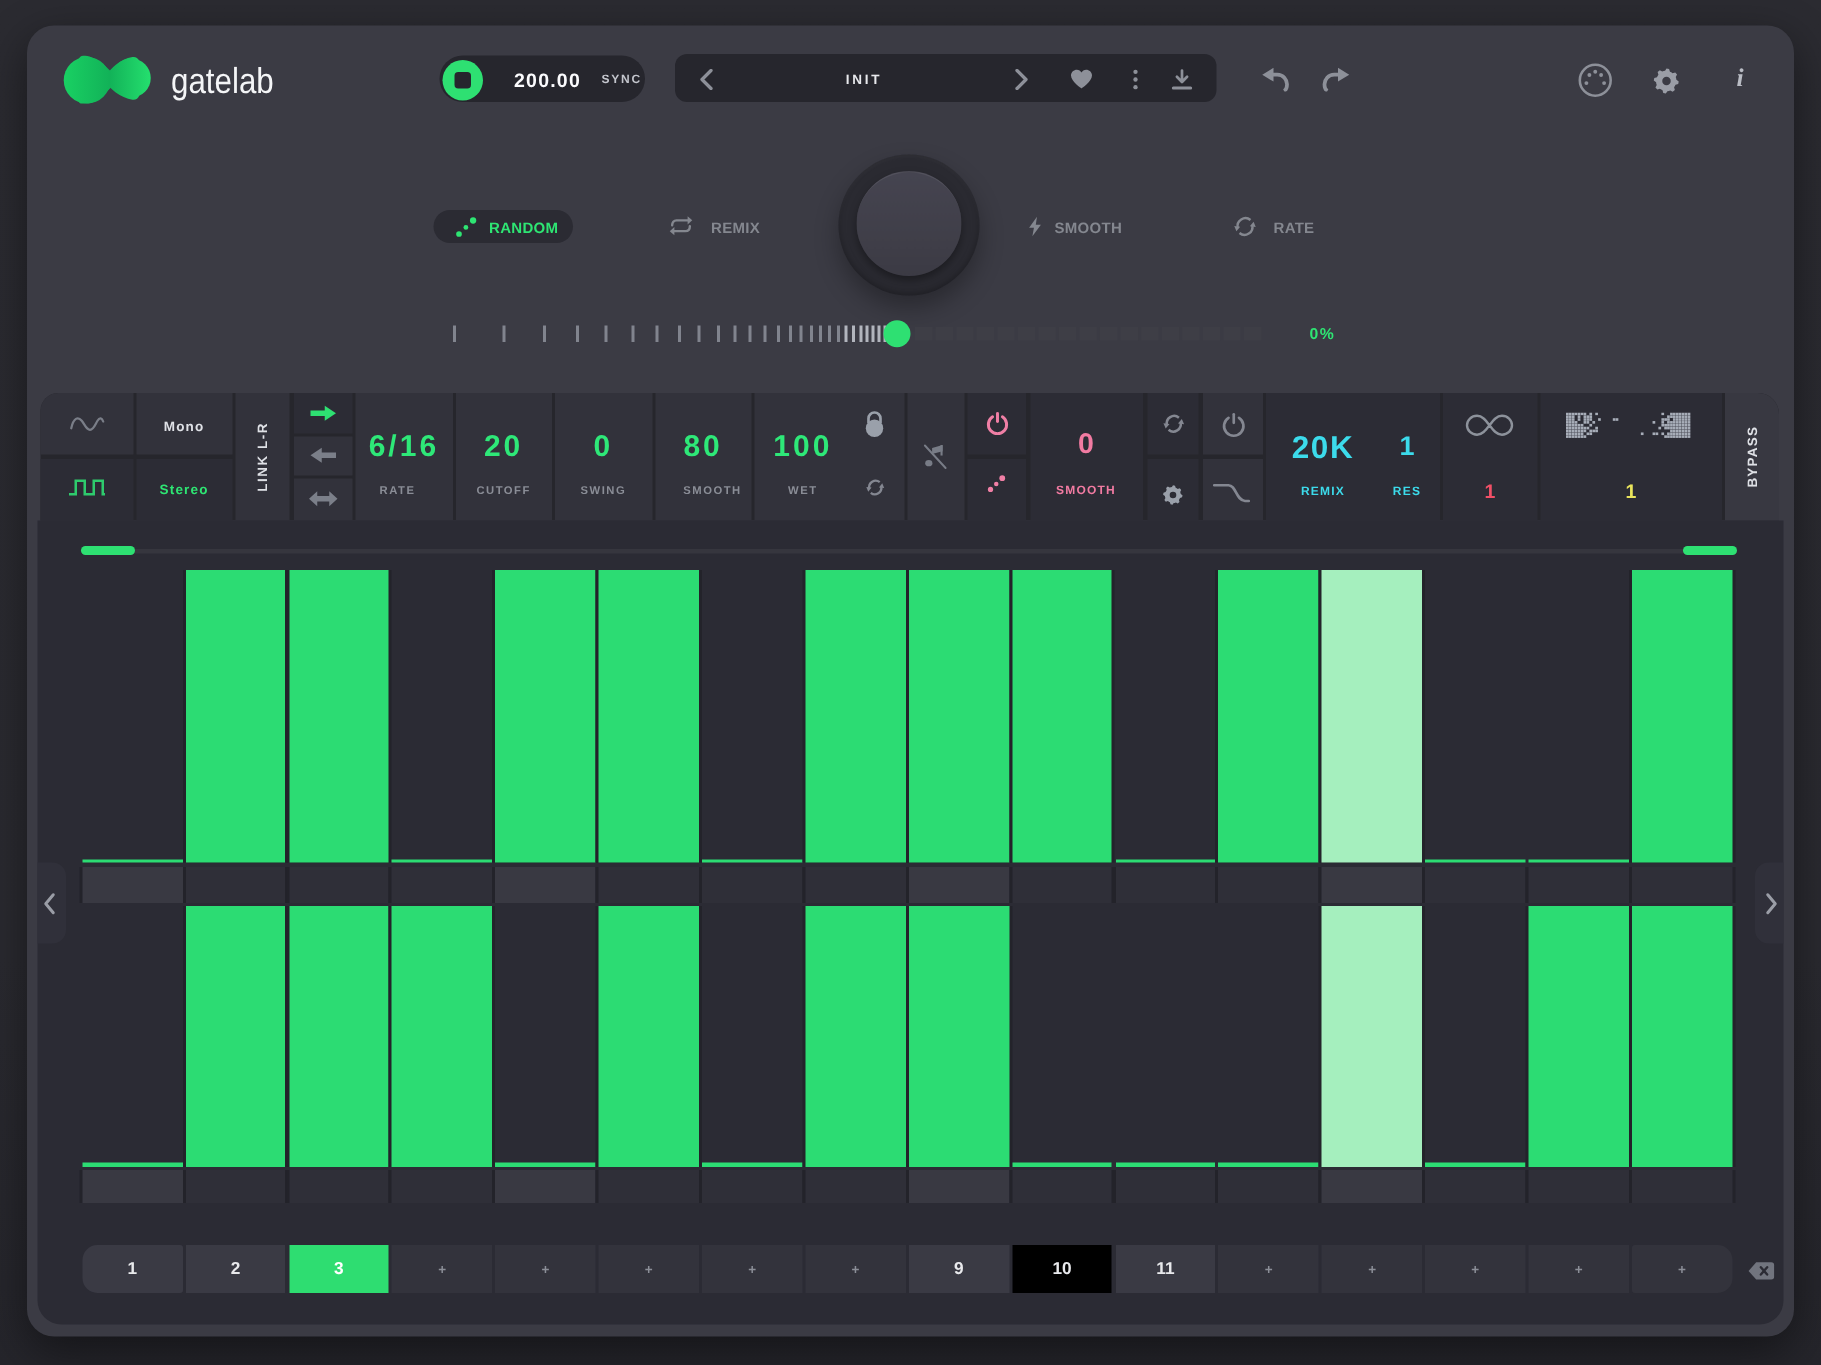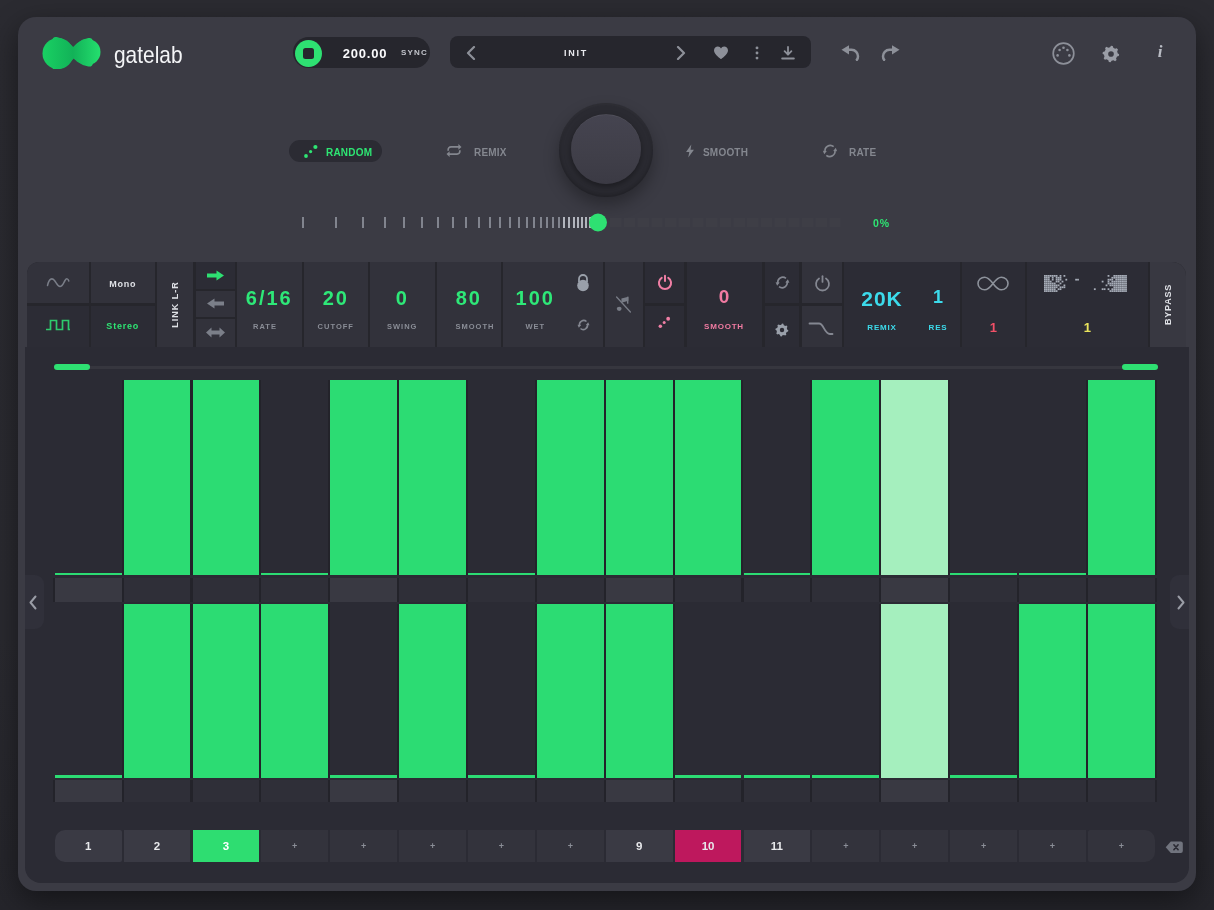--- a/index.html
+++ b/index.html
@@ -523,21 +523,21 @@
     </svg>
 <div class="abs" style="left:54.7px;top:830px;width:66.9px;height:32px;background:#3a3a44;border-radius:10px 2px 2px 10px;color:#e8e9ec;font-size:11.5px;font-weight:bold;display:flex;align-items:center;justify-content:center;">1</div>
 <div class="abs" style="left:123.6px;top:830px;width:66.9px;height:32px;background:#3a3a44;color:#e8e9ec;font-size:11.5px;font-weight:bold;display:flex;align-items:center;justify-content:center;">2</div>
 <div class="abs" style="left:192.5px;top:830px;width:66.9px;height:32px;background:#2edd71;color:#ffffff;font-size:11.5px;font-weight:bold;display:flex;align-items:center;justify-content:center;">3</div>
 <div class="abs" style="left:261.3px;top:830px;width:66.9px;height:32px;background:#33333c;color:#8b8e97;font-size:9px;font-weight:bold;display:flex;align-items:center;justify-content:center;">+</div>
 <div class="abs" style="left:330.2px;top:830px;width:66.9px;height:32px;background:#33333c;color:#8b8e97;font-size:9px;font-weight:bold;display:flex;align-items:center;justify-content:center;">+</div>
 <div class="abs" style="left:399.1px;top:830px;width:66.9px;height:32px;background:#33333c;color:#8b8e97;font-size:9px;font-weight:bold;display:flex;align-items:center;justify-content:center;">+</div>
 <div class="abs" style="left:468.0px;top:830px;width:66.9px;height:32px;background:#33333c;color:#8b8e97;font-size:9px;font-weight:bold;display:flex;align-items:center;justify-content:center;">+</div>
 <div class="abs" style="left:536.9px;top:830px;width:66.9px;height:32px;background:#33333c;color:#8b8e97;font-size:9px;font-weight:bold;display:flex;align-items:center;justify-content:center;">+</div>
 <div class="abs" style="left:605.7px;top:830px;width:66.9px;height:32px;background:#3a3a44;color:#e8e9ec;font-size:11.5px;font-weight:bold;display:flex;align-items:center;justify-content:center;">9</div>
-<div class="abs" style="left:674.6px;top:830px;width:66.9px;height:32px;background:#be185d;color:#e8e9ec;font-size:11.5px;font-weight:bold;display:flex;align-items:center;justify-content:center;">10</div>
+<div class="abs" style="left:674.6px;top:830px;width:66.9px;height:32px;background:#000000;color:#e8e9ec;font-size:11.5px;font-weight:bold;display:flex;align-items:center;justify-content:center;">10</div>
 <div class="abs" style="left:743.5px;top:830px;width:66.9px;height:32px;background:#3a3a44;color:#e8e9ec;font-size:11.5px;font-weight:bold;display:flex;align-items:center;justify-content:center;">11</div>
 <div class="abs" style="left:812.4px;top:830px;width:66.9px;height:32px;background:#33333c;color:#8b8e97;font-size:9px;font-weight:bold;display:flex;align-items:center;justify-content:center;">+</div>
 <div class="abs" style="left:881.3px;top:830px;width:66.9px;height:32px;background:#33333c;color:#8b8e97;font-size:9px;font-weight:bold;display:flex;align-items:center;justify-content:center;">+</div>
 <div class="abs" style="left:950.1px;top:830px;width:66.9px;height:32px;background:#33333c;color:#8b8e97;font-size:9px;font-weight:bold;display:flex;align-items:center;justify-content:center;">+</div>
 <div class="abs" style="left:1019.0px;top:830px;width:66.9px;height:32px;background:#33333c;color:#8b8e97;font-size:9px;font-weight:bold;display:flex;align-items:center;justify-content:center;">+</div>
 <div class="abs" style="left:1087.9px;top:830px;width:66.9px;height:32px;background:#33333c;border-radius:2px 10px 10px 2px;color:#8b8e97;font-size:9px;font-weight:bold;display:flex;align-items:center;justify-content:center;">+</div>
 <svg class="abs" style="left:1165px;top:841px" width="18" height="12.5" viewBox="0 0 18 12.5">
       <path fill="#71747e" d="M5.8 0.5 L15.8 0.5 A2 2 0 0 1 17.8 2.5 L17.8 10 A2 2 0 0 1 15.8 12 L5.8 12 L0.7 6.25 Z"></path>
       <path d="M8.9 3.8 L13.1 8.7 M13.1 3.8 L8.9 8.7" stroke="#2b2b34" stroke-width="1.6" stroke-linecap="round"></path>
     </svg>

